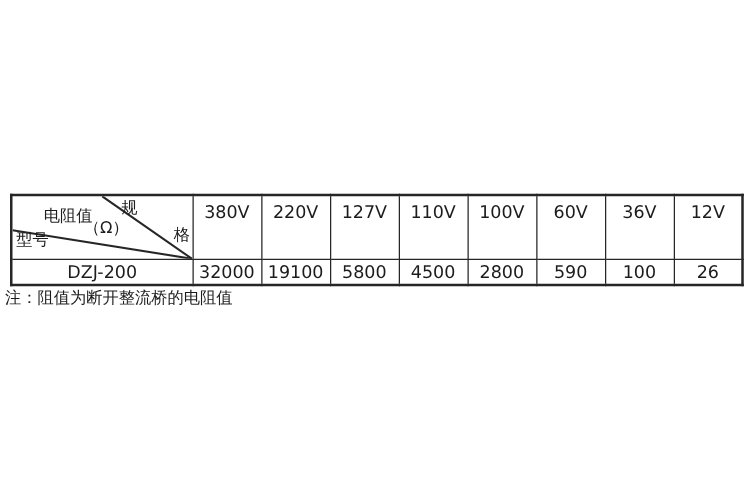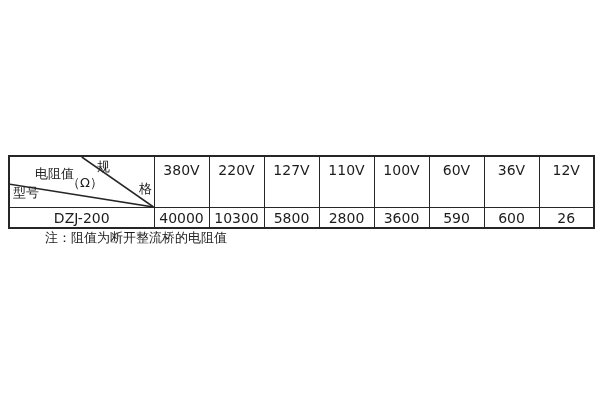--- a/index.html
+++ b/index.html
@@ -67,21 +67,20 @@
   .lbl-resistance  { left: 25px;  top: 10px; text-align: right; }
   .lbl-ohm         { left: 57px;  top: 19px; }
   .lbl-model       { left: 3px;   top: 29px; }
   .note {
     position: absolute;
     left: 4px;
     top: 229px;
     font-size: 13px;
     color: #1c1c1c;
     white-space: nowrap;
-    margin-left: 41px;
   }
 </style>
 </head>
 <body>
 
 <div class="canvas">
 
   <table class="spec-table">
     <colgroup>
       <col style="width:145px">
@@ -111,27 +110,27 @@
         <td>220V</td>
         <td>127V</td>
         <td>110V</td>
         <td>100V</td>
         <td>60V</td>
         <td>36V</td>
         <td>12V</td>
       </tr>
       <tr class="data-row">
         <td>DZJ-200</td>
-        <td>40000</td>
-        <td>10300</td>
+        <td>32000</td>
+        <td>19100</td>
         <td>5800</td>
+        <td>4500</td>
         <td>2800</td>
-        <td>3600</td>
         <td>590</td>
-        <td>600</td>
+        <td>100</td>
         <td>26</td>
       </tr>
     </tbody>
   </table>
 
   <div class="note">注：阻值为断开整流桥的电阻值</div>
 
 </div>
 
 </body></html>

